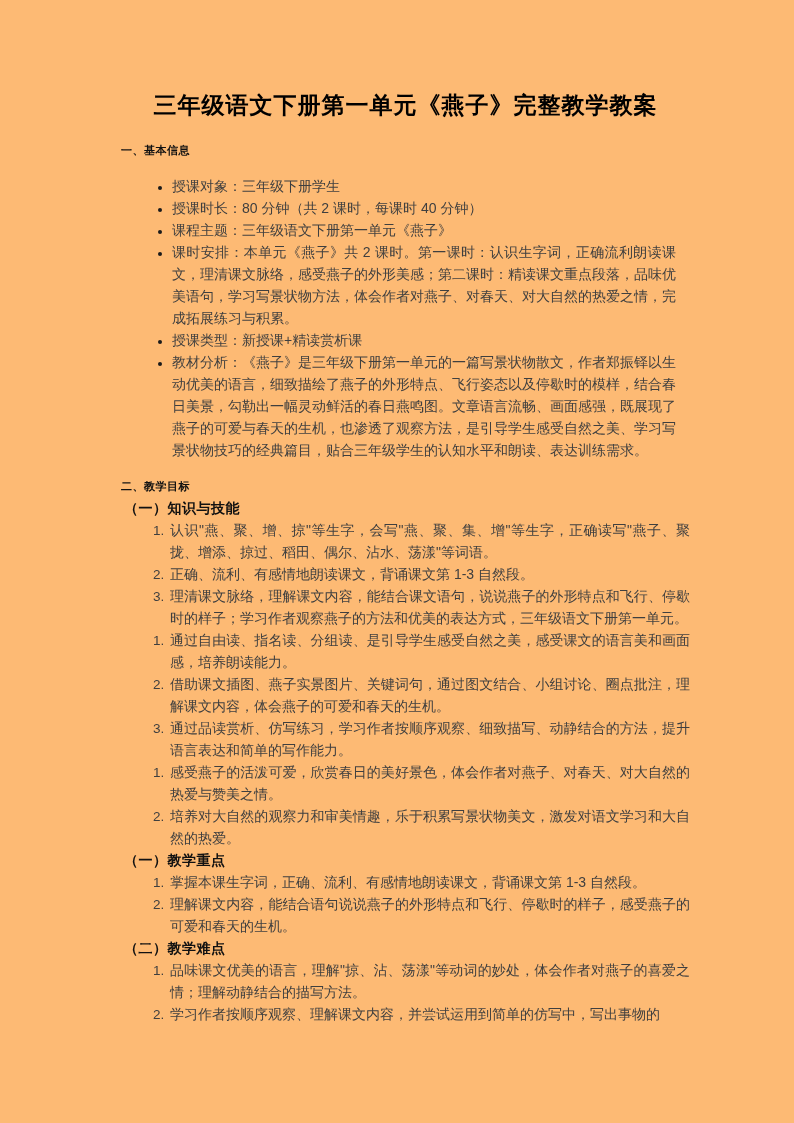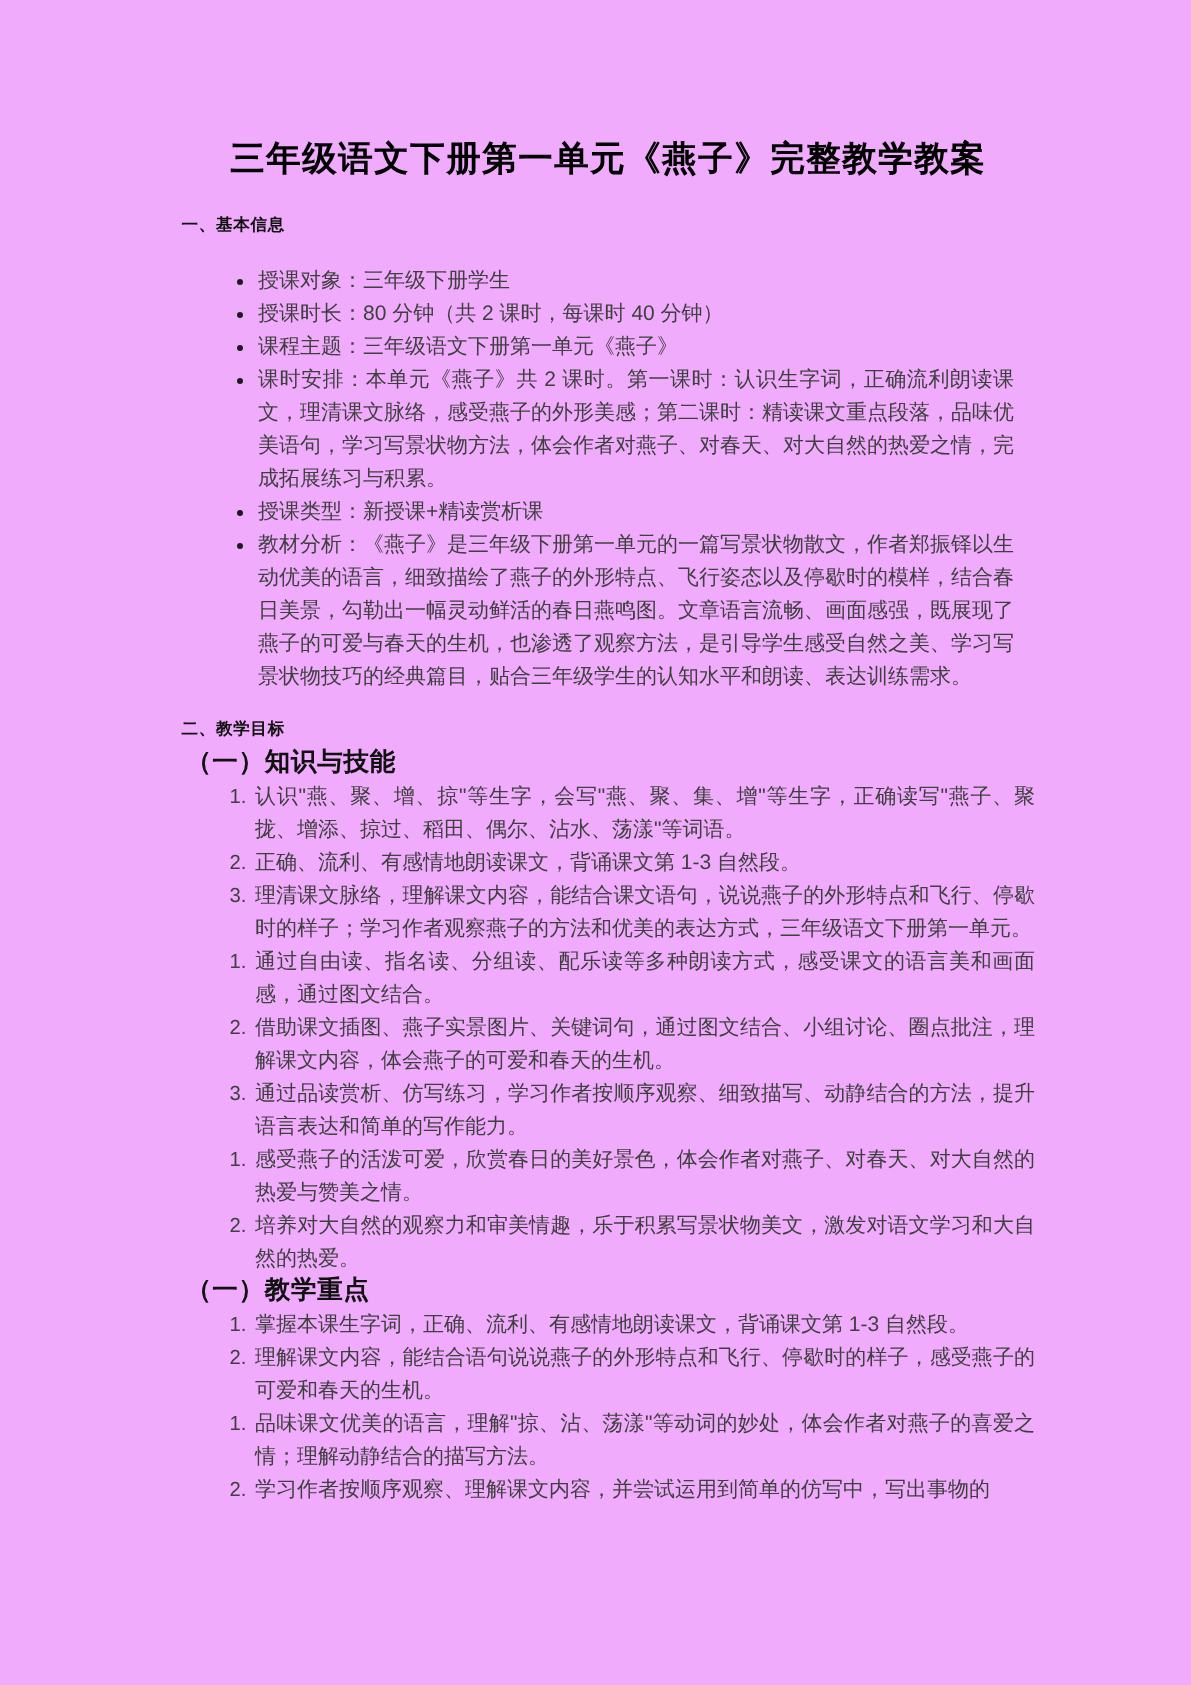--- a/index.html
+++ b/index.html
@@ -5,21 +5,21 @@
   html, body {
     margin: 0;
     padding: 0;
     background: #ffffff;
   }
   .page {
     position: relative;
     width: 794px;
     height: 1123px;
     box-sizing: border-box;
-    background: #f0abfc;
+    background: #fdba74;
     padding: 90px 104px 0 121px;
     font-family: "Liberation Sans", "DejaVu Sans", sans-serif;
     color: #3f3f3f;
     font-size: 14px;
     overflow: hidden;
   }
   h1.doc-title {
     font-size: 23px;
     line-height: 30px;
     font-weight: 700;
@@ -30,21 +30,21 @@
   }
   h2.sec-heading {
     font-size: 11px;
     line-height: 22px;
     font-weight: 700;
     color: #111111;
     margin: 0;
     letter-spacing: 0.5px;
   }
   h3.sub-heading {
-    font-size: 17px;
+    font-size: 14px;
     line-height: 22px;
     font-weight: 700;
     color: #111111;
     margin: 0 0 0 3px;
     letter-spacing: 0.5px;
   }
   ul.bullet-list {
     list-style: disc;
     margin: 14px;
     padding: 0 0 0 37px;
@@ -101,21 +101,21 @@
       <h3 class="sub-heading">（一）知识与技能</h3>
       <ol class="num-list">
         <li>认识"燕、聚、增、掠"等生字，会写"燕、聚、集、增"等生字，正确读写"燕子、聚拢、增添、掠过、稻田、偶尔、沾水、荡漾"等词语。</li>
         <li>正确、流利、有感情地朗读课文，背诵课文第 1-3 自然段。</li>
         <li>理清课文脉络，理解课文内容，能结合课文语句，说说燕子的外形特点和飞行、停歇时的样子；学习作者观察燕子的方法和优美的表达方式，三年级语文下册第一单元。</li>
       </ol>
     </div>
 
     <div class="subsection">
       <ol class="num-list">
-        <li>通过自由读、指名读、分组读、配乐读等多种朗读方式，感受课文的语言美和画面感，通过图文结合。</li>
+        <li>通过自由读、指名读、分组读、是引导学生感受自然之美，感受课文的语言美和画面感，培养朗读能力。</li>
         <li>借助课文插图、燕子实景图片、关键词句，通过图文结合、小组讨论、圈点批注，理解课文内容，体会燕子的可爱和春天的生机。</li>
         <li>通过品读赏析、仿写练习，学习作者按顺序观察、细致描写、动静结合的方法，提升语言表达和简单的写作能力。</li>
       </ol>
     </div>
 
     <div class="subsection">
       <ol class="num-list">
         <li>感受燕子的活泼可爱，欣赏春日的美好景色，体会作者对燕子、对春天、对大自然的热爱与赞美之情。</li>
         <li>培养对大自然的观察力和审美情趣，乐于积累写景状物美文，激发对语文学习和大自然的热爱。</li>
       </ol>
@@ -126,20 +126,21 @@
 
     <div class="subsection">
       <h3 class="sub-heading">（一）教学重点</h3>
       <ol class="num-list">
         <li>掌握本课生字词，正确、流利、有感情地朗读课文，背诵课文第 1-3 自然段。</li>
         <li>理解课文内容，能结合语句说说燕子的外形特点和飞行、停歇时的样子，感受燕子的可爱和春天的生机。</li>
       </ol>
     </div>
 
     <div class="subsection">
+      <h3 class="sub-heading">（二）教学难点</h3>
       <ol class="num-list">
         <li>品味课文优美的语言，理解"掠、沾、荡漾"等动词的妙处，体会作者对燕子的喜爱之情；理解动静结合的描写方法。</li>
         <li>学习作者按顺序观察、理解课文内容，并尝试运用到简单的仿写中，写出事物的</li>
       </ol>
     </div>
   </section>
 
 </div>
 
 </body></html>

